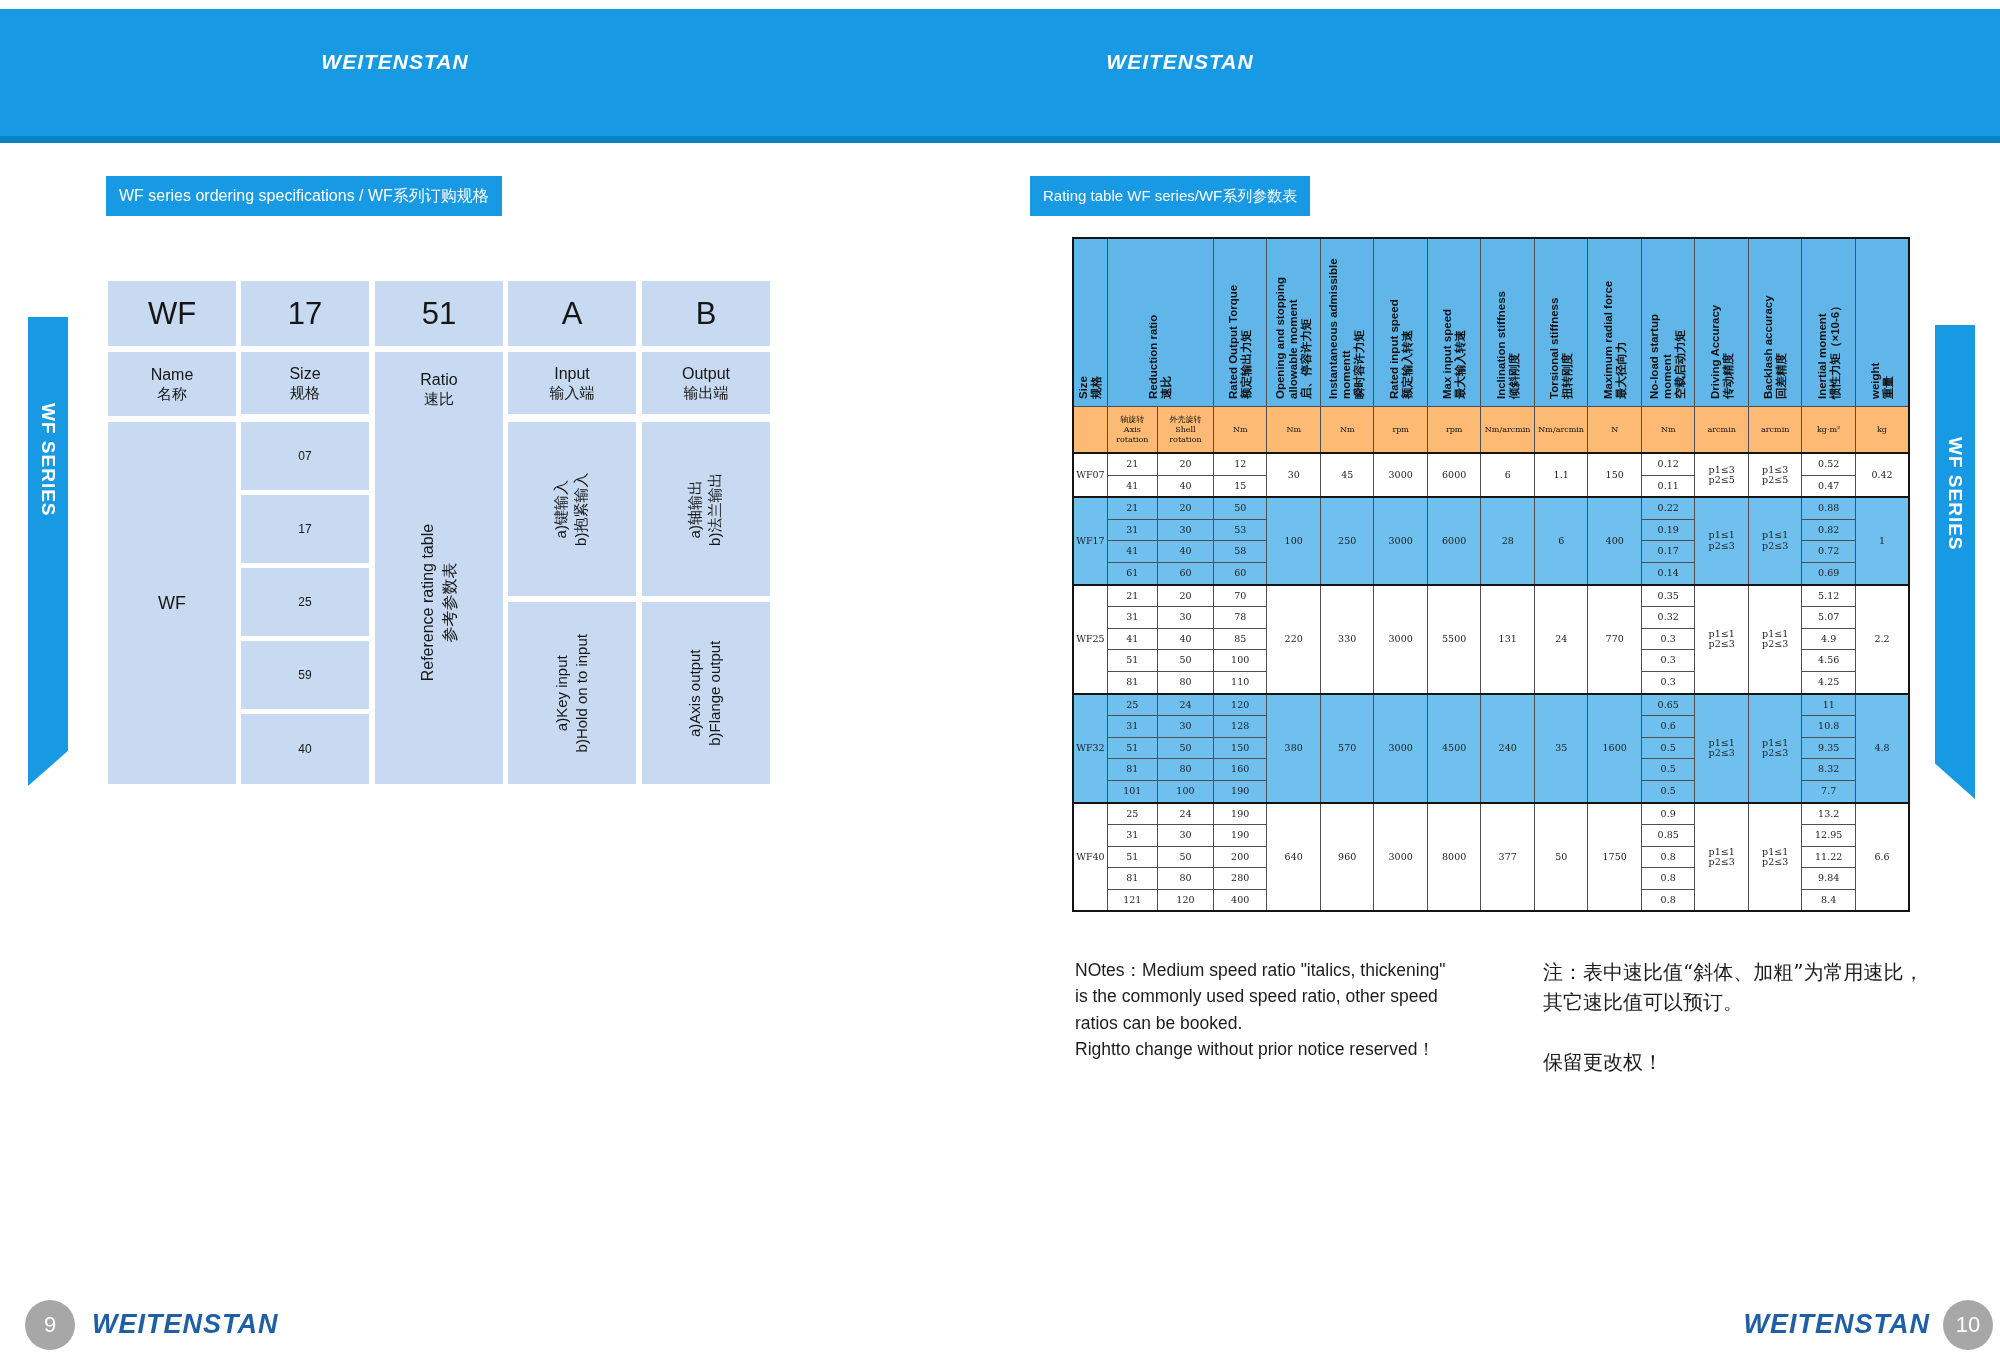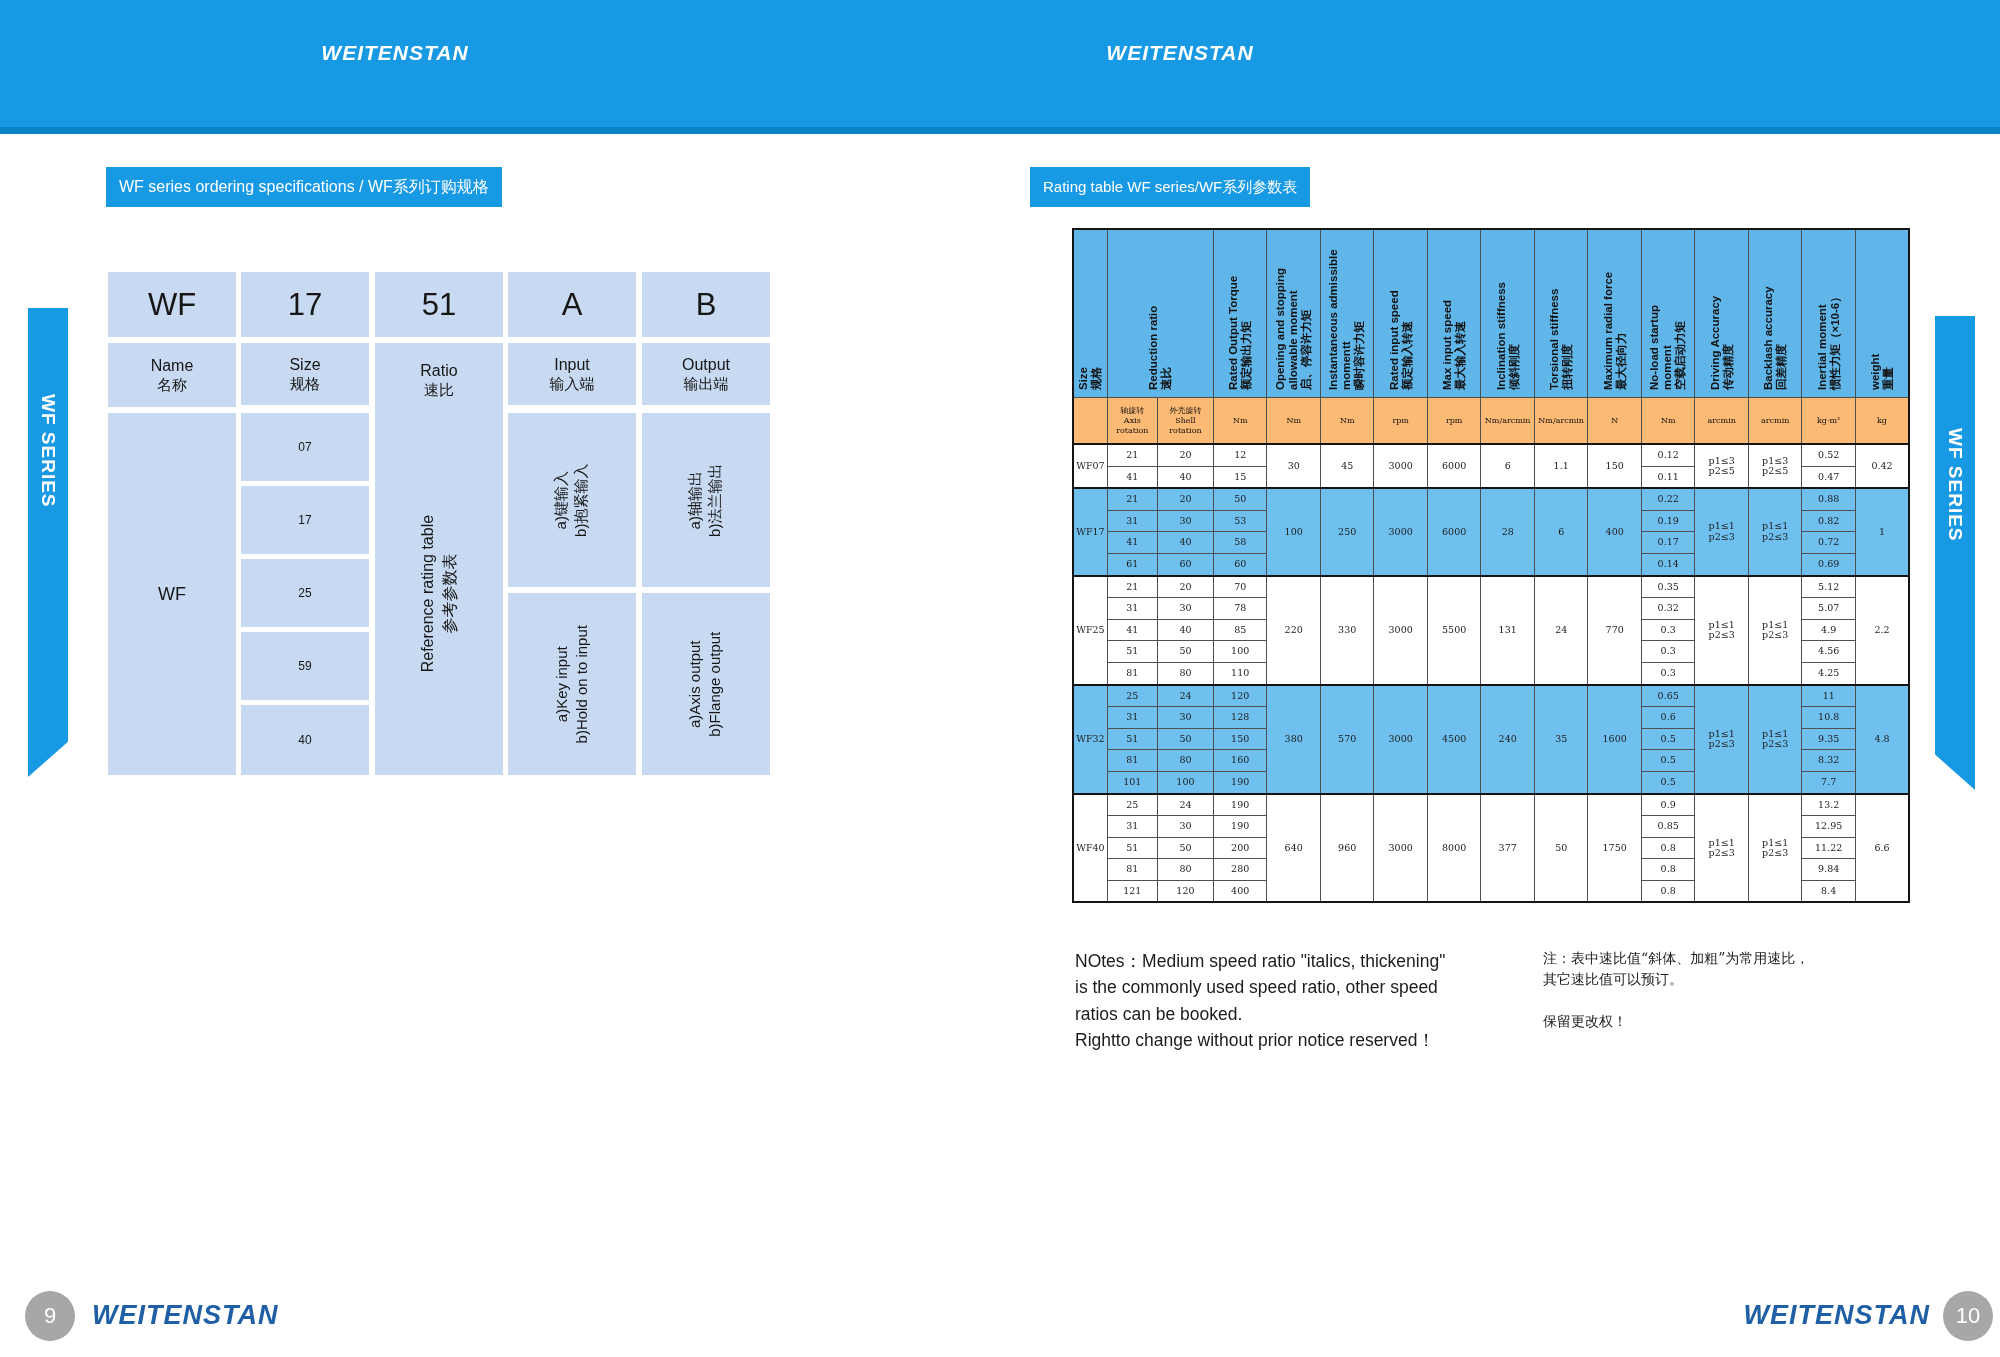--- a/index.html
+++ b/index.html
@@ -1,18 +1,18 @@
 <!DOCTYPE html>
 <html><head>
 <meta charset="utf-8">
 <style>
   html,body{margin:0;padding:0;background:#e8e8e8;}
   #page{position:relative;width:2000px;height:1357px;background:#ffffff;overflow:hidden;
         font-family:"Liberation Sans",sans-serif;color:#111;}
-  .abs{position:absolute;}
+  .abs{position:absolute;margin-top:9px;}
 
   
   .topband{left:0;top:0;width:2000px;height:127px;background:#1899e3;}
   .topband-strip{left:0;top:127px;width:2000px;height:7px;background:#0c82c6;}
   .band-logo{top:40px;width:190px;height:26px;color:#fff;font-style:italic;font-weight:bold;
              font-size:21px;letter-spacing:1px;text-align:center;line-height:26px;}
 
   
   .badge{height:40px;line-height:40px;background:#1899e3;color:#fff;font-size:16px;
          padding:0 13px;white-space:nowrap;}
@@ -50,21 +50,21 @@
   .vt div{font-size:11.5px;font-weight:bold;line-height:1.14;text-align:left;white-space:nowrap;}
   table.rating tbody td{font-family:"DejaVu Serif",serif;font-size:9.5px;color:#1c1c1c;height:20.6px;
         background:#fff;line-height:1.1;}
   table.rating tbody tr.hl td{background:#6fc0ef;}
   table.rating tbody tr.gs td{border-top:2px solid #141414;}
   td.sz{font-size:8.5px;}
   td.acc{font-size:8.5px;}
 
   
   .notes{font-size:17.5px;line-height:1.5;color:#1c1c1c;white-space:pre-line;}
-  .notes-zh{font-family:"DejaVu Serif",serif;font-size:14px;}
+  .notes-zh{font-family:"DejaVu Serif",serif;font-size:20px;}
 
   
   .pgcircle{width:50px;height:50px;border-radius:50%;background:#a7a7a7;color:#fff;
             display:flex;align-items:center;justify-content:center;font-size:22px;}
   .footlogo{font-style:italic;font-weight:bold;font-size:27px;letter-spacing:1px;color:#1f5fa5;}
 </style>
 </head>
 <body>
 
 <div id="page">

